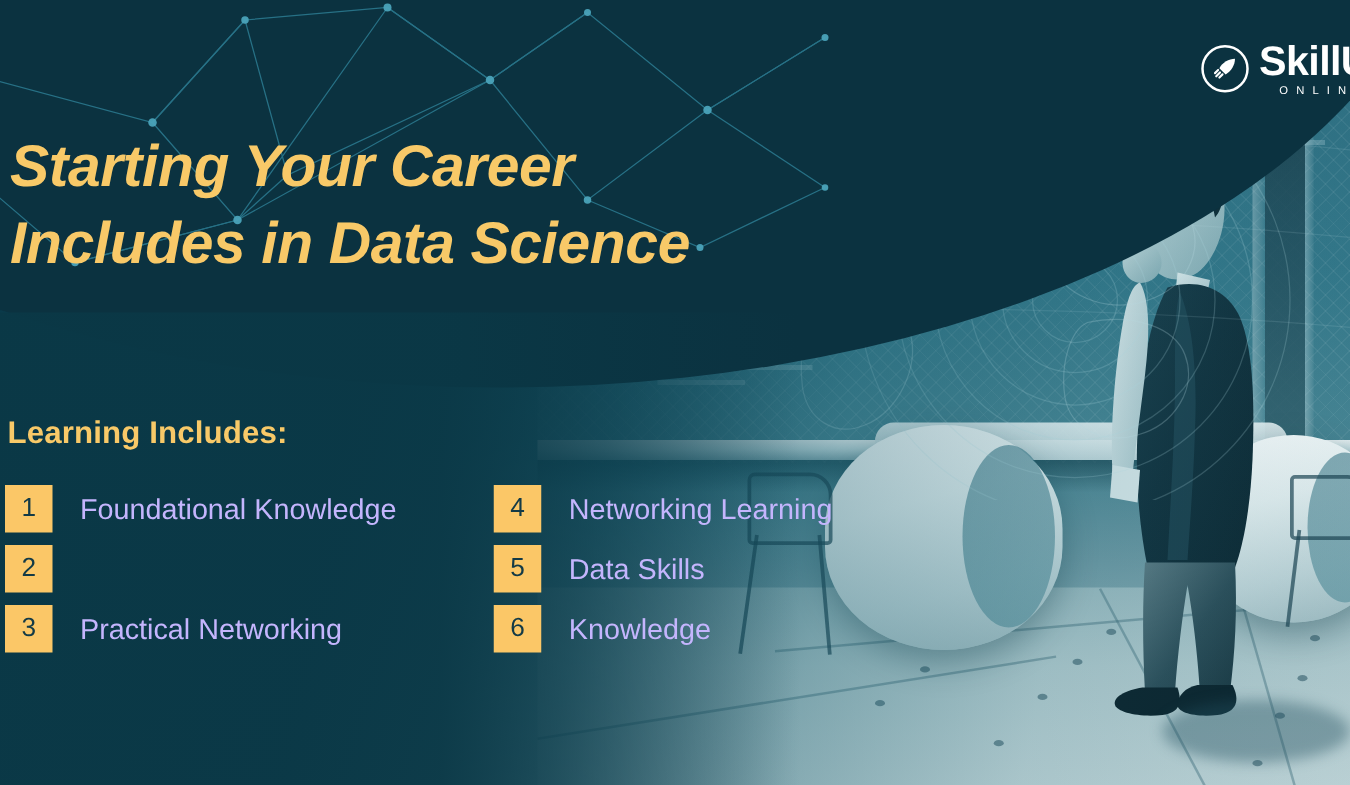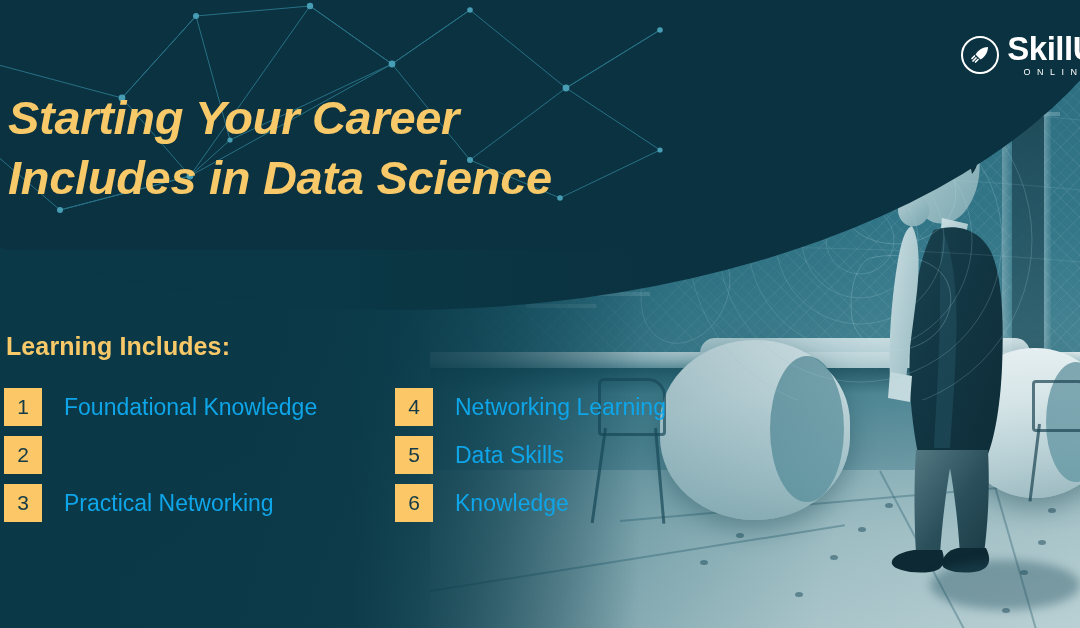--- a/index.html
+++ b/index.html
@@ -191,21 +191,20 @@
     position: absolute;
     left: 8px;
     top: 72px;
     width: 700px;
     color: #f8c968;
     font-size: 47px;
     line-height: 1.28;
     font-weight: 700;
     font-style: italic;
     letter-spacing: -.3px;
-    margin-top: 16px;
   }
   .headline span { display: block; }
 
   .roadmap-title {
     position: absolute;
     left: 6px;
     top: 332px;
     color: #f8c968;
     font-size: 25px;
     font-weight: 700;
@@ -232,21 +231,21 @@
     background: #fbc767;
     color: #133a46;
     font-size: 21px;
     font-weight: 400;
     display: flex;
     align-items: center;
     justify-content: center;
   }
   .item-label {
     margin-left: 22px;
-    color: #0ea5e9;
+    color: #c4b5fd;
     font-size: 23px;
     font-weight: 400;
     white-space: nowrap;
   }
 
   
   .logo {
     position: absolute;
     right: -16px;
     top: 32px;

